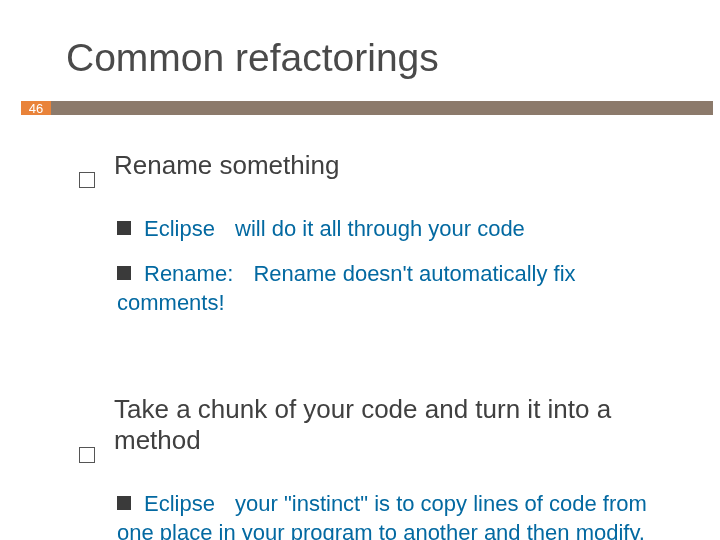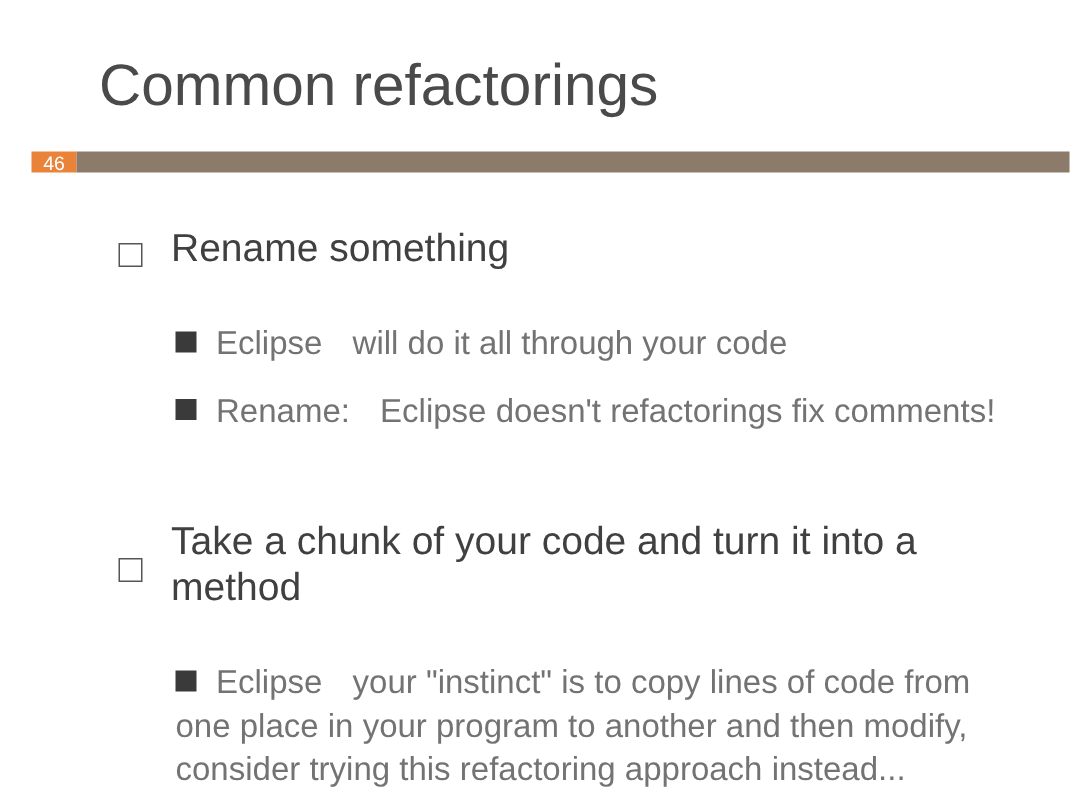--- a/index.html
+++ b/index.html
@@ -36,21 +36,21 @@
   }
   .bar-rest {
     flex: 1;
     background: #8c7a6b;
   }
   .content {
     padding: 18px 40px 0 58px;
   }
   .top-item {
     display: flex;
-    align-items: center;
+    align-items: flex-end;
     margin-bottom: 4px;
   }
   .hollow-square {
     display: inline-block;
     width: 12px;
     height: 12px;
     border: 1.5px solid #555;
     margin-right: 12px;
     margin-top: 8px;
     flex-shrink: 0;
@@ -58,35 +58,35 @@
   .top-text {
     font-size: 26px;
     color: #404040;
   }
   .sub-list {
     padding: 8px 0 0 38px;
   }
   .sub-item {
     font-size: 22px;
     line-height: 1.32;
-    color: #737373;
+    color: #0369a1;
     margin-bottom: 2px;
   }
   .filled-square {
     display: inline-block;
     width: 11px;
     height: 11px;
     background: #3a3a3a;
     margin-right: 6px;
     vertical-align: baseline;
     position: relative;
     top: -1px;
   }
   .block2 {
-    margin-top: 36px;
+    margin-top: 56px;
   }
 </style>
 </head>
 <body>
 
 <div class="title">Common refactorings</div>
 
 <div class="bar-row">
   <div class="bar-badge">46</div>
   <div class="bar-rest"></div>
@@ -96,21 +96,21 @@
 
   <div class="top-item">
     <span class="hollow-square"></span>
     <span class="top-text">Rename something</span>
   </div>
   <div class="sub-list">
     <div class="sub-item">
       <span class="filled-square"></span><span>Eclipse</span><span> will do it all through your code</span>
     </div>
     <div class="sub-item">
-      <span class="filled-square"></span><span>Rename:</span><span> Eclipse doesn't refactorings fix comments!</span>
+      <span class="filled-square"></span><span>Rename:</span><span> Rename doesn't automatically fix comments!</span>
     </div>
   </div>
 
   <div class="top-item block2">
     <span class="hollow-square"></span>
     <span class="top-text">Take a chunk of your code and turn it into a method</span>
   </div>
   <div class="sub-list">
     <div class="sub-item">
       <span class="filled-square"></span><span>Eclipse</span><span> your "instinct" is to copy lines of code from one place in your program to another and then modify, consider trying this refactoring approach instead...</span>

